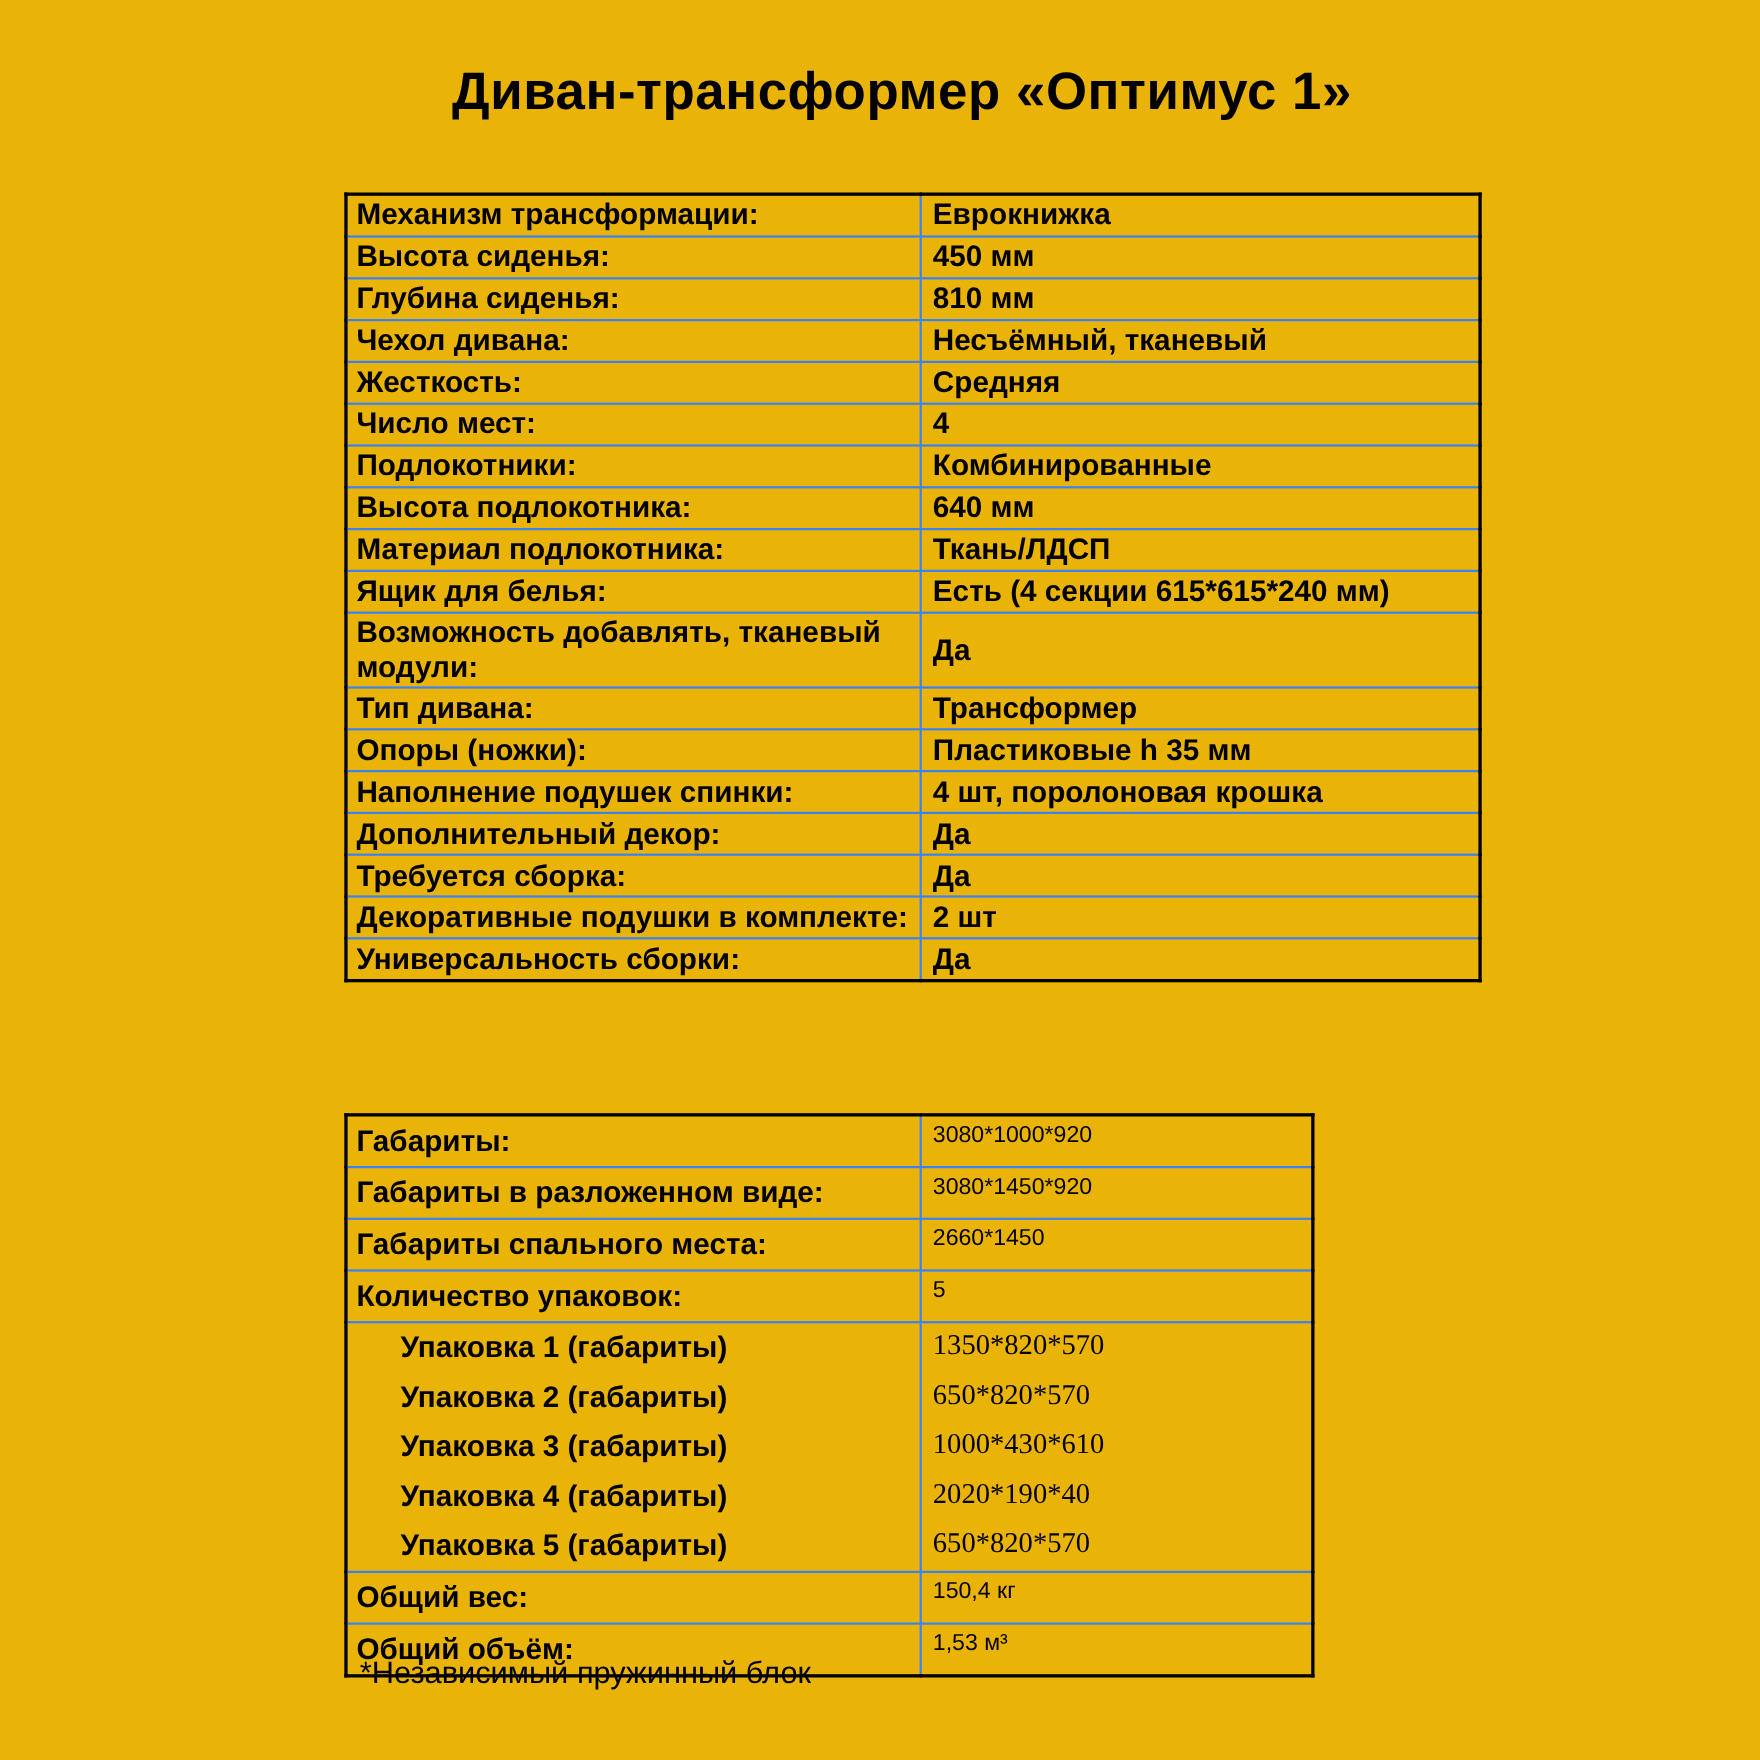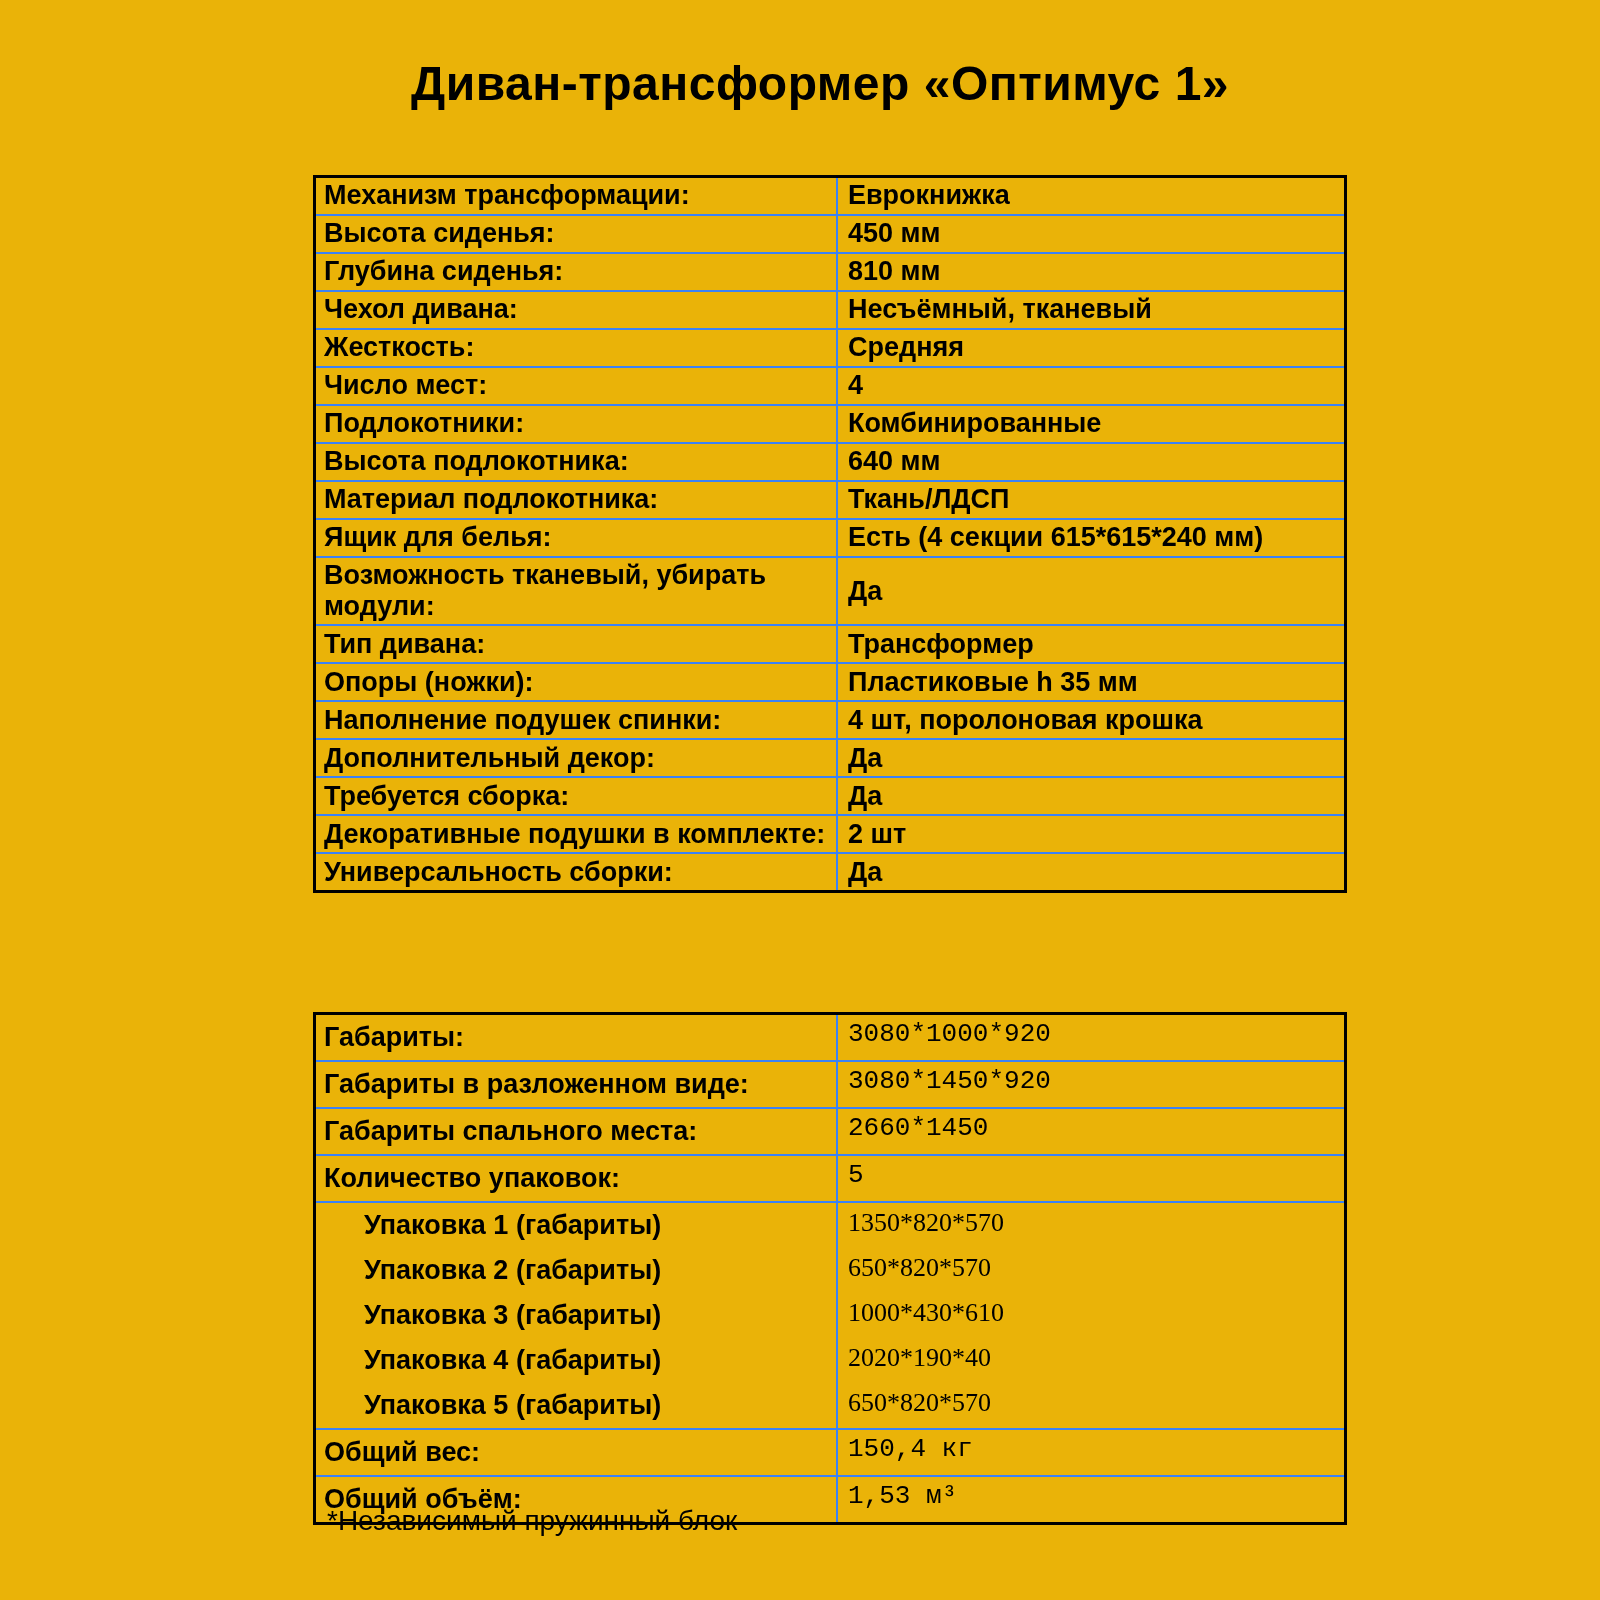--- a/index.html
+++ b/index.html
@@ -2,27 +2,27 @@
 <html><head>
 <meta charset="utf-8">
 <style>
   html,body{margin:0;padding:0;background:#ffffff;}
   body{width:1600px;height:1600px;position:relative;font-family:"Liberation Sans",sans-serif;color:#000;}
   .page{position:absolute;inset:0;background:#eab308;}
   .page-title{position:absolute;top:56px;left:0;width:1640px;text-align:center;
     font-size:48px;font-weight:700;letter-spacing:0.5px;}
   table{border-collapse:collapse;table-layout:fixed;}
   .spec-table{position:absolute;left:313px;top:175px;width:1034px;border:3px solid #000;}
-  .dim-table{position:absolute;left:313px;top:1012px;width:1034px;border:3px solid #000;}
+  .dim-table{position:absolute;left:313px;top:1012px;width:882px;border:3px solid #000;}
   td{border:2px solid #3b82f6;vertical-align:middle;overflow:hidden;}
   .c-label{width:504px;font-size:27px;font-weight:700;padding:2px 8px;height:32px;line-height:1.15;white-space:pre-line;}
   .c-value{font-size:27px;font-weight:700;padding:2px 10px;height:32px;line-height:1.15;border-radius:11px;}
   .c-value .light{font-weight:400;}
   .c-label2{width:504px;font-size:27px;font-weight:700;padding:2px 8px;height:38px;line-height:1.15;}
-  .c-value2{font-family:Liberation Mono, monospace;font-size:26px;font-weight:400;
+  .c-value2{font-family:Liberation Sans, sans-serif;font-size:21px;font-weight:400;
     padding:5px 10px 2px 10px;height:38px;vertical-align:top;line-height:1.15;}
   .pack-cell{padding:0;vertical-align:top;}
   .pack-line-label{height:45px;display:flex;align-items:center;padding-left:48px;
     font-size:27px;font-weight:700;}
   .pack-line-value{height:45px;display:flex;align-items:flex-start;padding:5px 0 0 10px;
     font-family:"Liberation Serif",serif;font-size:26px;font-weight:400;box-sizing:border-box;}
   .footnote{position:absolute;left:327px;top:1505px;font-size:28px;font-weight:400;}
 </style>
 </head>
 <body>
@@ -67,21 +67,21 @@
         </tr>
         <tr>
           <td class="c-label">Материал подлокотника:</td>
           <td class="c-value"><span>Ткань/ЛДСП</span><span class="light"></span></td>
         </tr>
         <tr>
           <td class="c-label">Ящик для белья:</td>
           <td class="c-value"><span>Есть (4 секции 615*615*240 мм)</span><span class="light"></span></td>
         </tr>
         <tr>
-          <td class="c-label">Возможность тканевый, убирать
+          <td class="c-label">Возможность добавлять, тканевый
 модули:</td>
           <td class="c-value"><span>Да</span><span class="light"></span></td>
         </tr>
         <tr>
           <td class="c-label">Тип дивана:</td>
           <td class="c-value"><span>Трансформер</span><span class="light"></span></td>
         </tr>
         <tr>
           <td class="c-label">Опоры (ножки):</td>
           <td class="c-value"><span>Пластиковые h 35 мм</span><span class="light"></span></td>

